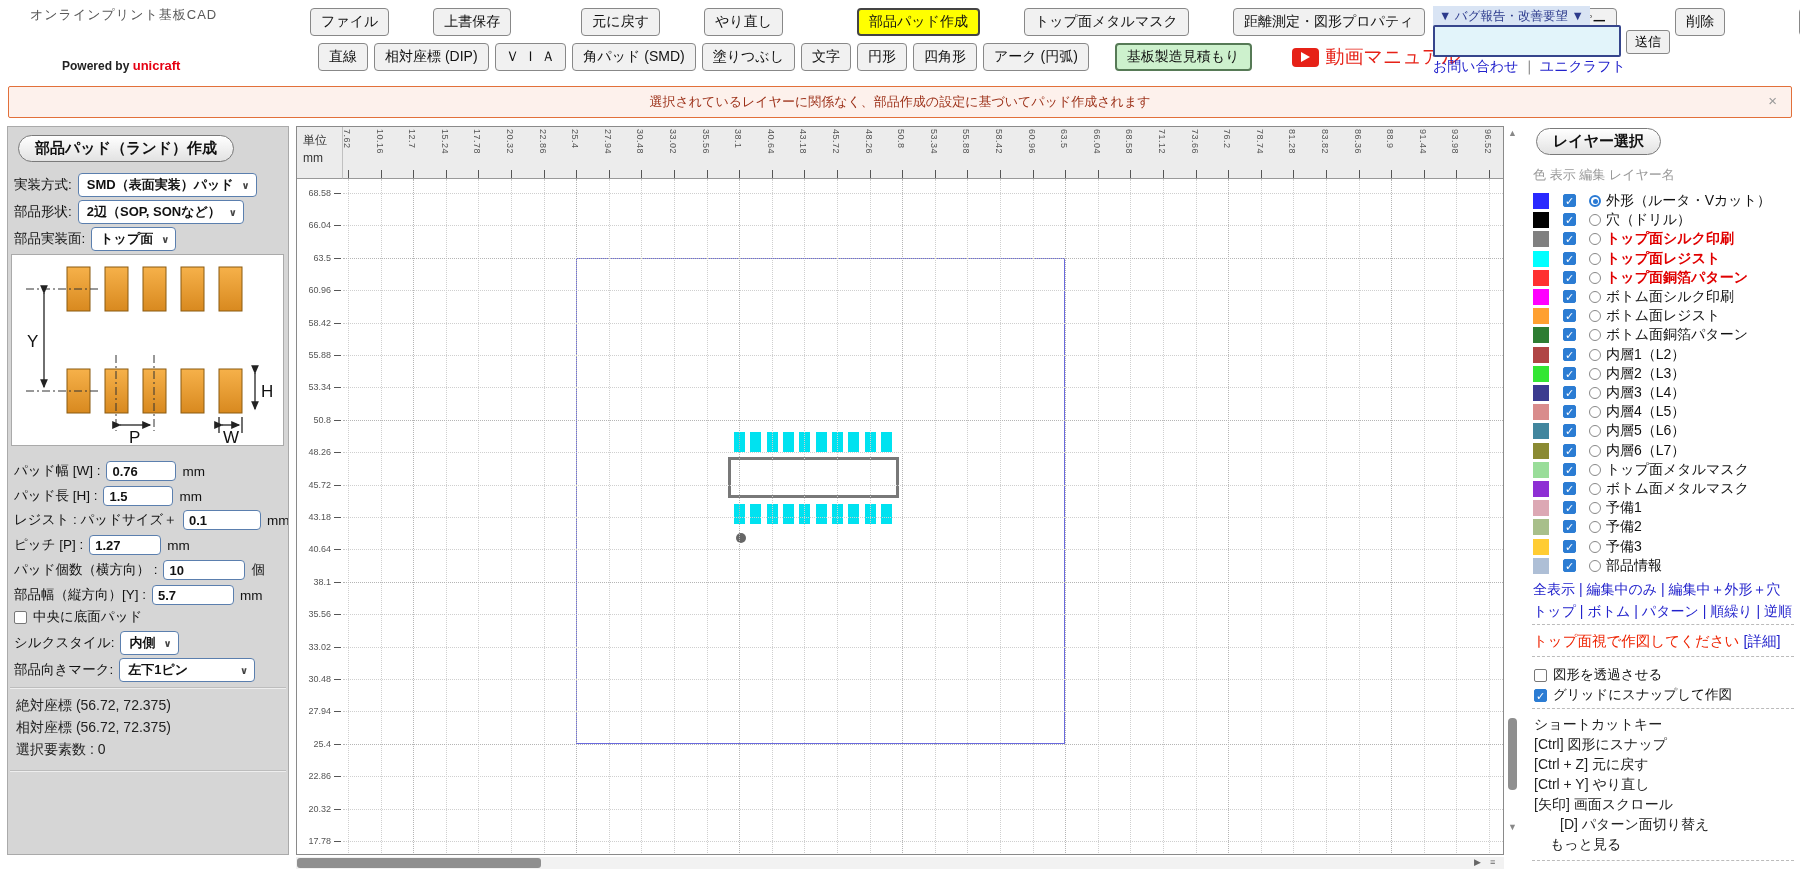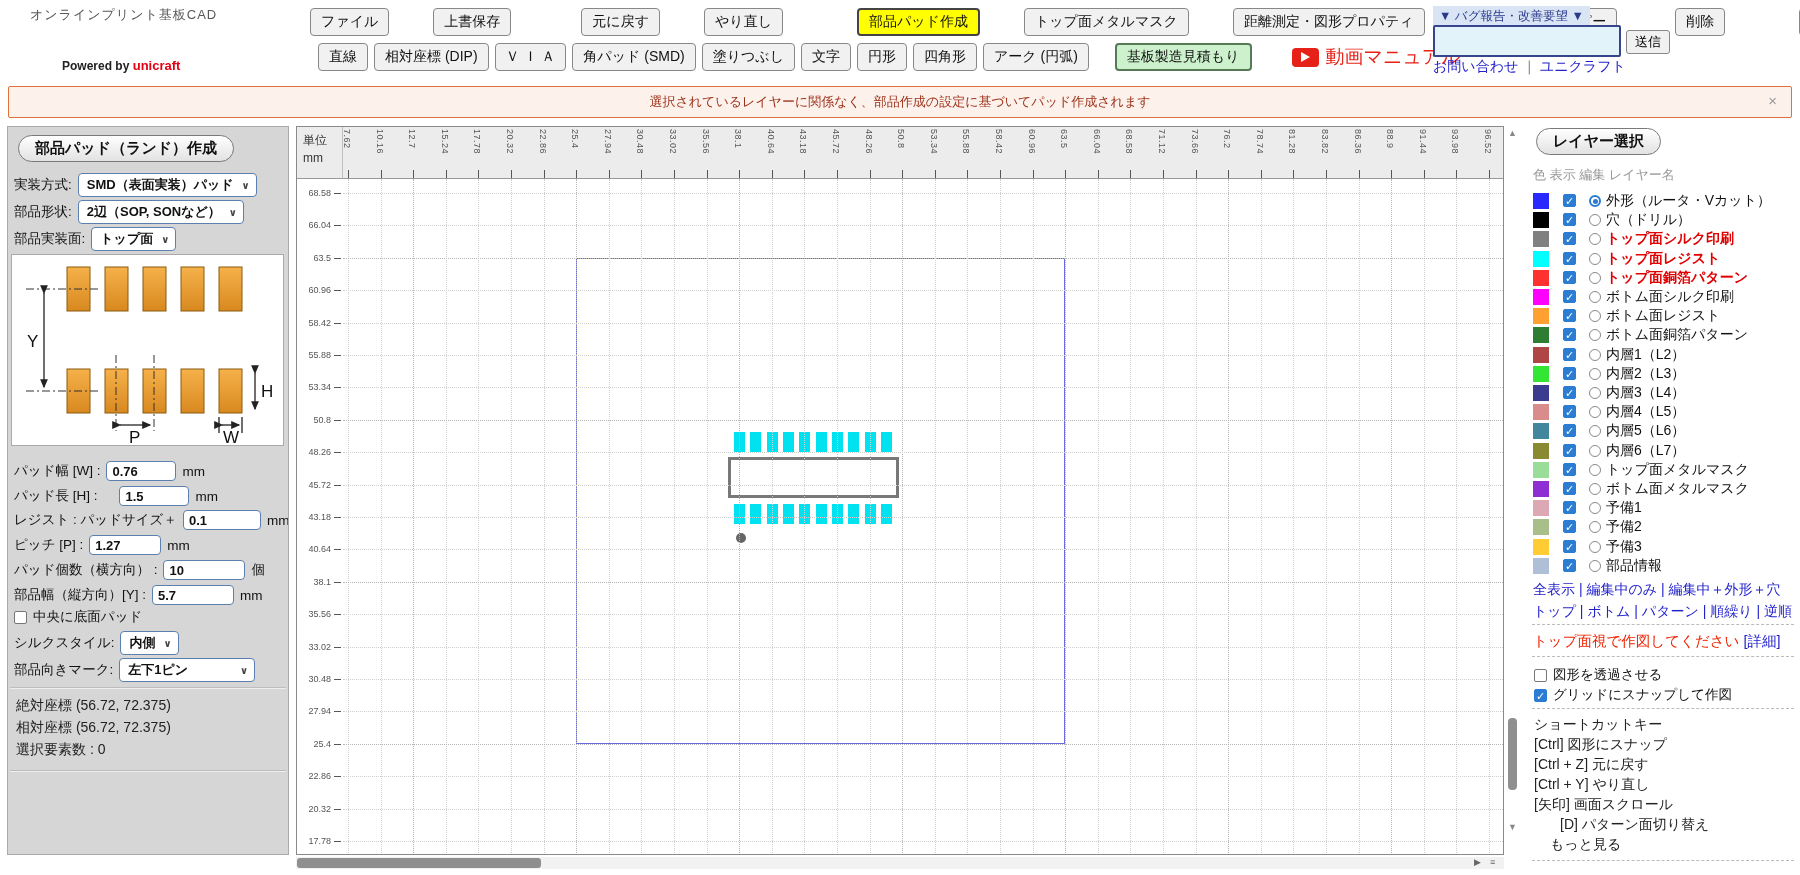--- a/index.html
+++ b/index.html
@@ -230,21 +230,21 @@
     </div>
 
     <div id="pad-fields">
         <div class="lrow" style="top: 334px;">
           <span>パッド幅 [W] :</span>
           <input class="inp" value="0.76" style="width: 70px; margin-left: 6px;">
           <span class="unit">mm</span>
         </div>
         <div class="lrow" style="top: 359px;">
           <span>パッド長 [H] :</span>
-          <input class="inp" value="1.5" style="width: 70px; margin-left: 22px;">
+          <input class="inp" value="1.5" style="width: 70px; margin-left: 6px;">
           <span class="unit">mm</span>
         </div>
         <div class="lrow" style="top: 383px;">
           <span>レジスト : パッドサイズ＋</span>
           <input class="inp" value="0.1" style="width: 78px; margin-left: 6px;">
           <span class="unit">mm</span>
         </div>
         <div class="lrow" style="top: 408px;">
           <span>ピッチ [P] :</span>
           <input class="inp" value="1.27" style="width: 72px; margin-left: 6px;">

